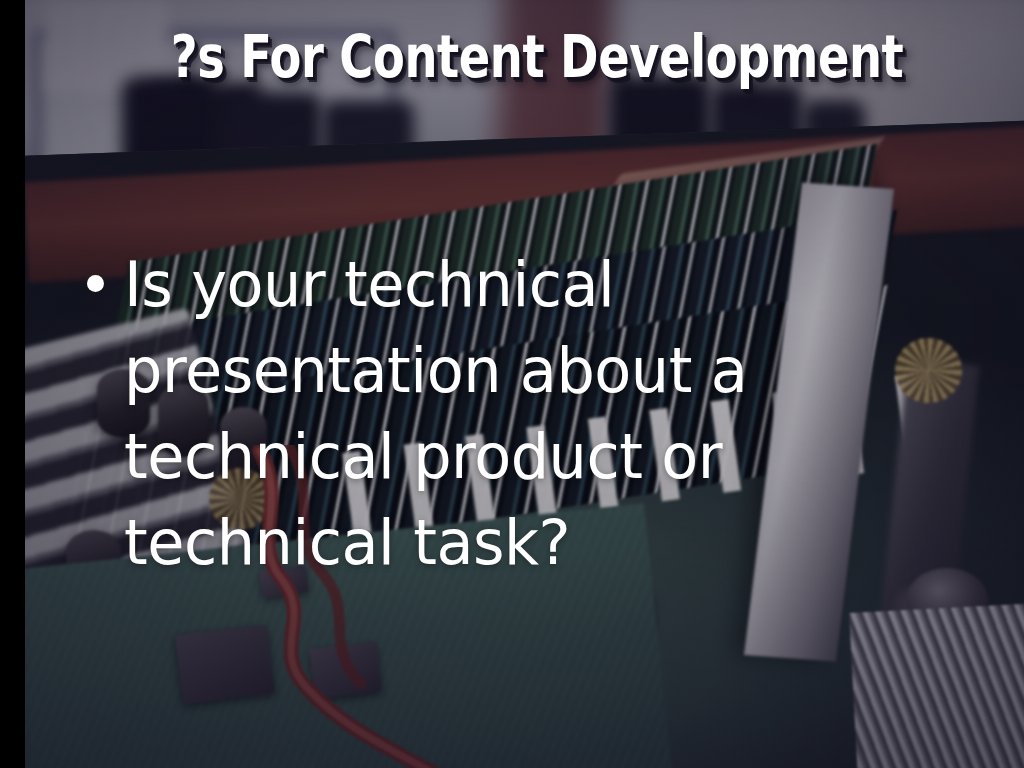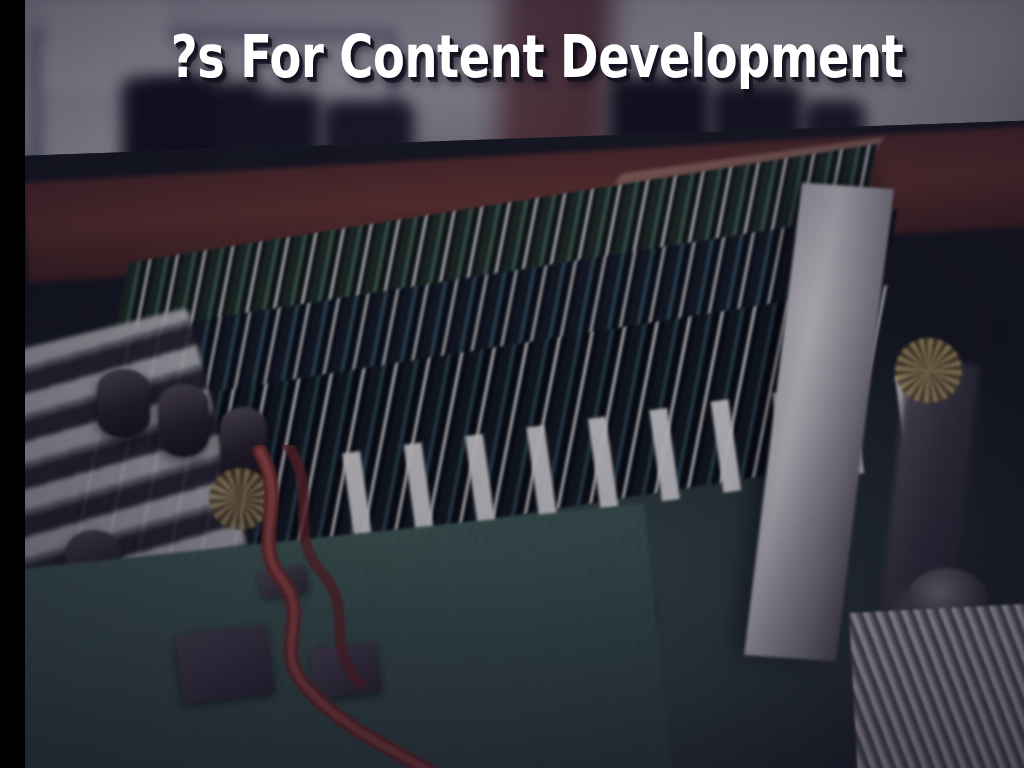--- a/index.html
+++ b/index.html
@@ -483,14 +483,18 @@
       <path d="M30,6 C60,60 20,95 52,135 C84,175 40,205 78,245 C112,282 150,300 205,330" fill="none" stroke="#d4443a" stroke-width="7" stroke-linecap="round" opacity="0.85"></path>
       <path d="M58,0 C92,48 56,88 92,128 C128,168 92,200 132,240" fill="none" stroke="#8e1f1c" stroke-width="11" stroke-linecap="round" opacity="0.8"></path>
     </svg>
 
     <div class="desat"></div>
     <div class="grade"></div>
   </div>
 
   <div class="title">?s For Content Development</div>
 
+  <div class="bodywrap">
+    <div class="bullet"></div>
+    <div class="bodytext">Is your technical presentation about a technical product or technical task?</div>
+  </div>
 
 </div>
 
 </body></html>

